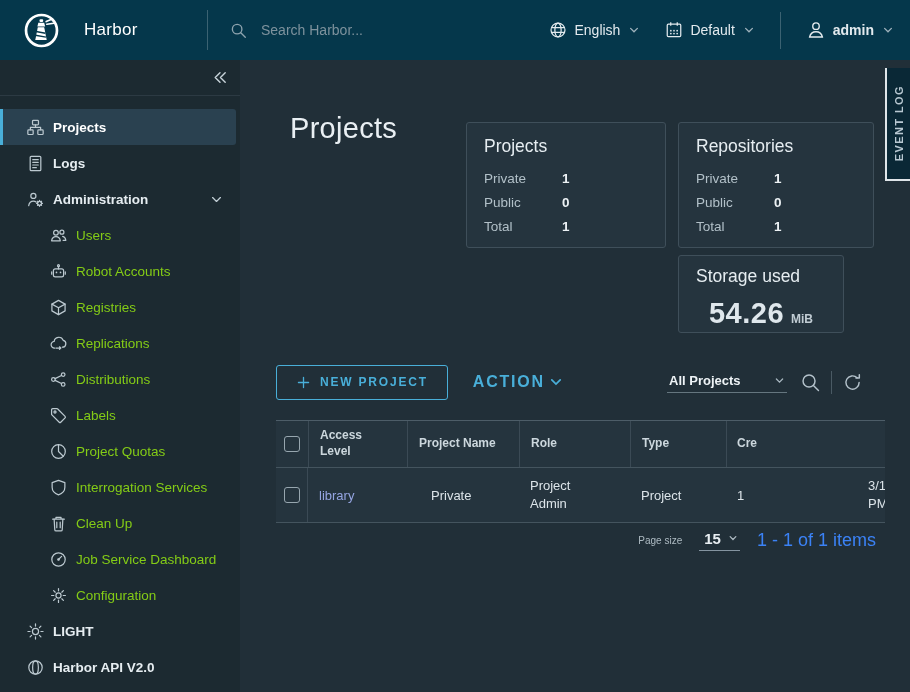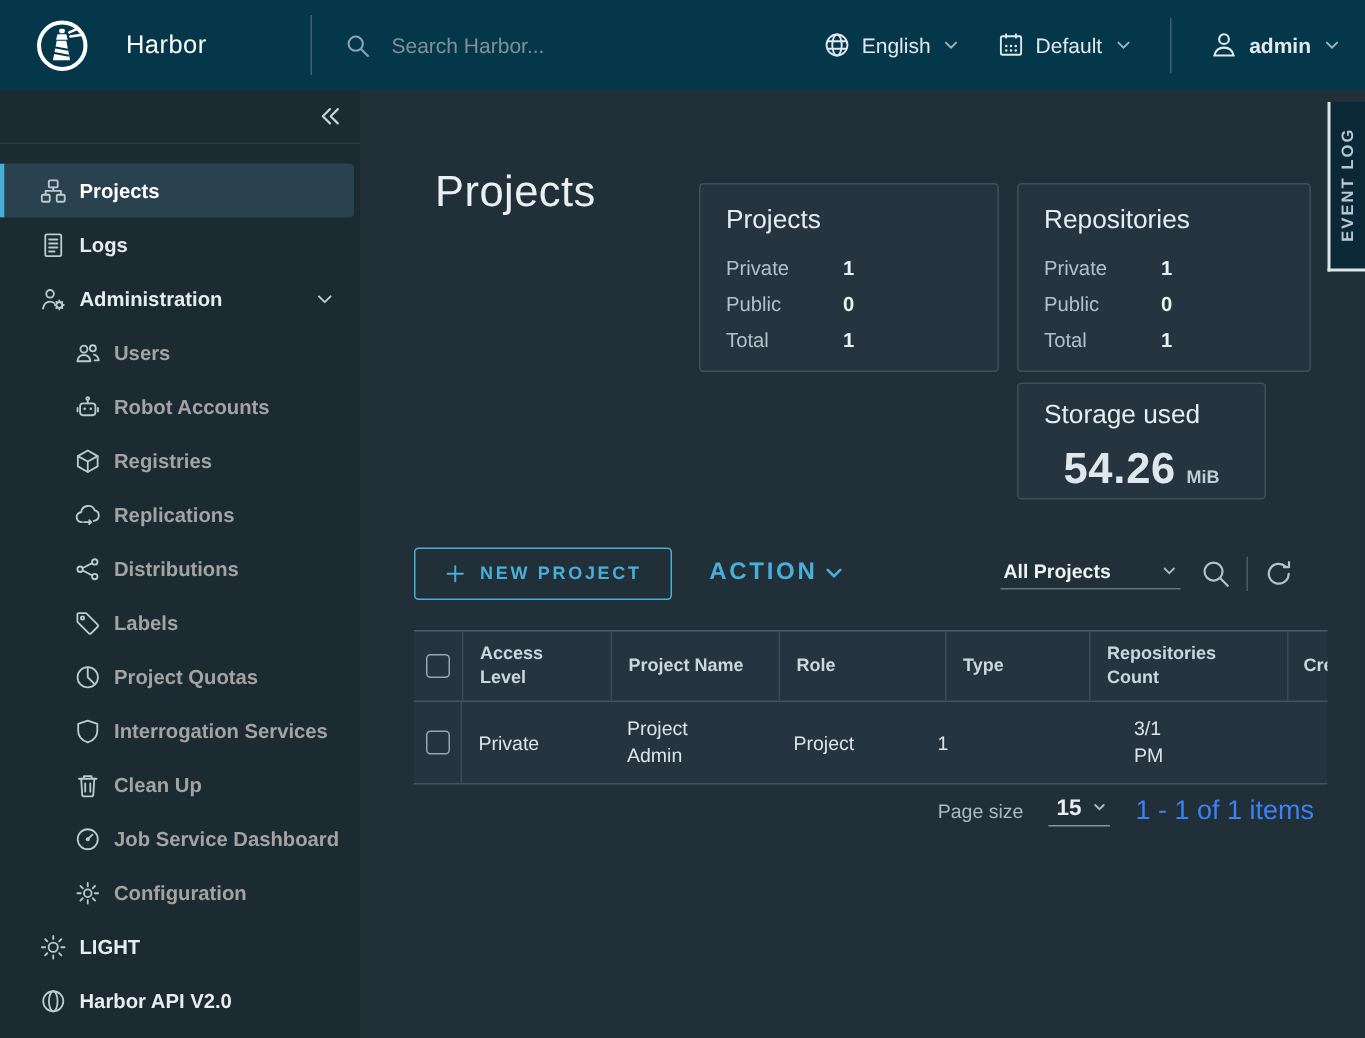--- a/index.html
+++ b/index.html
@@ -28,21 +28,21 @@
   .top-menu .mcaret{color:#9fb2bc;margin-left:1px}
   .top-menu.user span.uname{font-weight:700}
   .vdiv{width:1px;height:37px;background:rgba(255,255,255,.22)}
 
   
   .sidebar{position:absolute;left:0;top:60px;width:240px;height:632px;background:var(--sidebar-bg)}
   .sidebar-head{height:36px;display:flex;align-items:center;justify-content:flex-end;padding-right:11px;border-bottom:1px solid #2c3a43}
   .collapse-btn{color:#c7d3d9;cursor:pointer}
   .sidebar nav{padding-top:13px}
   .nav-item{height:36px;display:flex;align-items:center;padding-left:27px;color:#e6edf1;font-size:13.5px;font-weight:700;cursor:pointer}
-  .nav-item.sub{padding-left:50px;font-weight:700;color:#a3a3a3}
+  .nav-item.sub{padding-left:50px;font-weight:400;color:#84cc16}
   .nav-item .nav-icon{width:17px;height:17px;margin-right:9px;color:var(--icon);flex:0 0 auto}
   .nav-item .nav-icon svg{width:17px;height:17px}
   .nav-item.selected{background:#2a4150;border-left:3px solid var(--accent);padding-left:24px;border-radius:0 3px 3px 0;margin-right:4px;color:#fff}
   .nav-caret{margin-left:auto;margin-right:17px;color:#c2cfd6}
   .nav-caret svg{width:13px;height:13px}
 
   
   .content{position:absolute;left:240px;top:60px;width:670px;height:632px;background:var(--main-bg)}
   .page-title{position:absolute;left:50px;top:52px;font-size:29px;font-weight:300;color:#e9eff3;letter-spacing:.3px}
 
@@ -80,21 +80,21 @@
   .c1{width:112px}.c2{width:99px}.c3{width:111px}.c4{width:96px}.c5{width:132px}.c6{width:160px;padding-left:10px}
   .g-head .g-cell{font-size:12px;font-weight:700;color:#ccd7dd;line-height:1.3}
   .g-head .c1,.g-head .c2,.g-head .c3,.g-head .c4,.g-head .c5,.g-head .c6{border-left:1px solid var(--sep)}
   .g-row .g-cell{font-size:13px;color:#dce4e9}
   .g-row .c0{border-right:1px solid var(--sep)}
   .cbx{width:16px;height:16px;border:1px solid #97a6af;border-radius:3px;background:transparent;display:inline-block;cursor:pointer}
   .lnk{color:var(--link);text-decoration:none;cursor:pointer}
   .wrap-narrow{display:inline-block;width:60px;line-height:1.35}
   .wrap-time{display:inline-block;width:34px;line-height:1.35}
   .g-foot{height:35px;border-top:1px solid var(--line);display:flex;align-items:center;justify-content:flex-end;gap:17px;padding-right:9px;width:609px}
-  .pg-label{color:#aebbc3;font-size:13px}
+  .pg-label{color:#aebbc3;font-size:10px}
   .pg-size{display:inline-flex;align-items:center;gap:7px;color:#e8eef2;font-size:15px;font-weight:700;border-bottom:1px solid #8494a0;padding:0 2px 3px 5px;cursor:pointer}
   .pg-size .mcaret{color:#aebbc3}
   .pg-range{color:#3b82f6;font-size:18px}
 
   
   .eventlog{position:absolute;left:885px;top:68px;width:25px;height:113px;background:#0a2836;border-left:2px solid #dfe5e9;border-bottom:2px solid #dfe5e9;display:flex;align-items:center;justify-content:center;cursor:pointer;z-index:6}
   .eventlog span{writing-mode:vertical-rl;transform:rotate(180deg);font-size:11px;font-weight:700;letter-spacing:1.4px;color:#b8c8d2;white-space:nowrap}
 </style>
 </head>
 <body>
@@ -452,26 +452,28 @@
 
     <div class="grid">
       <div class="g-head">
         <div class="g-cell c0">
             <span class="cbx"></span>
           </div>
         <div class="g-cell c2">Access Level</div>
         <div class="g-cell c1">Project Name</div>
         <div class="g-cell c3">Role</div>
         <div class="g-cell c4">Type</div>
-        <div class="g-cell c5">Repositories Count</div>
         <div class="g-cell c6">Cre</div>
       </div>
       <div class="g-row">
         <div class="g-cell c0">
             <span class="cbx"></span>
+          </div>
+        <div class="g-cell c1">
+            <a class="lnk">library</a>
           </div>
         <div class="g-cell c2">Private</div>
         <div class="g-cell c3">
             <span class="wrap-narrow">Project Admin</span>
           </div>
         <div class="g-cell c4">Project</div>
         <div class="g-cell c5">1</div>
         <div class="g-cell c6">
             <span class="wrap-time">3/1 PM</span>
           </div>

